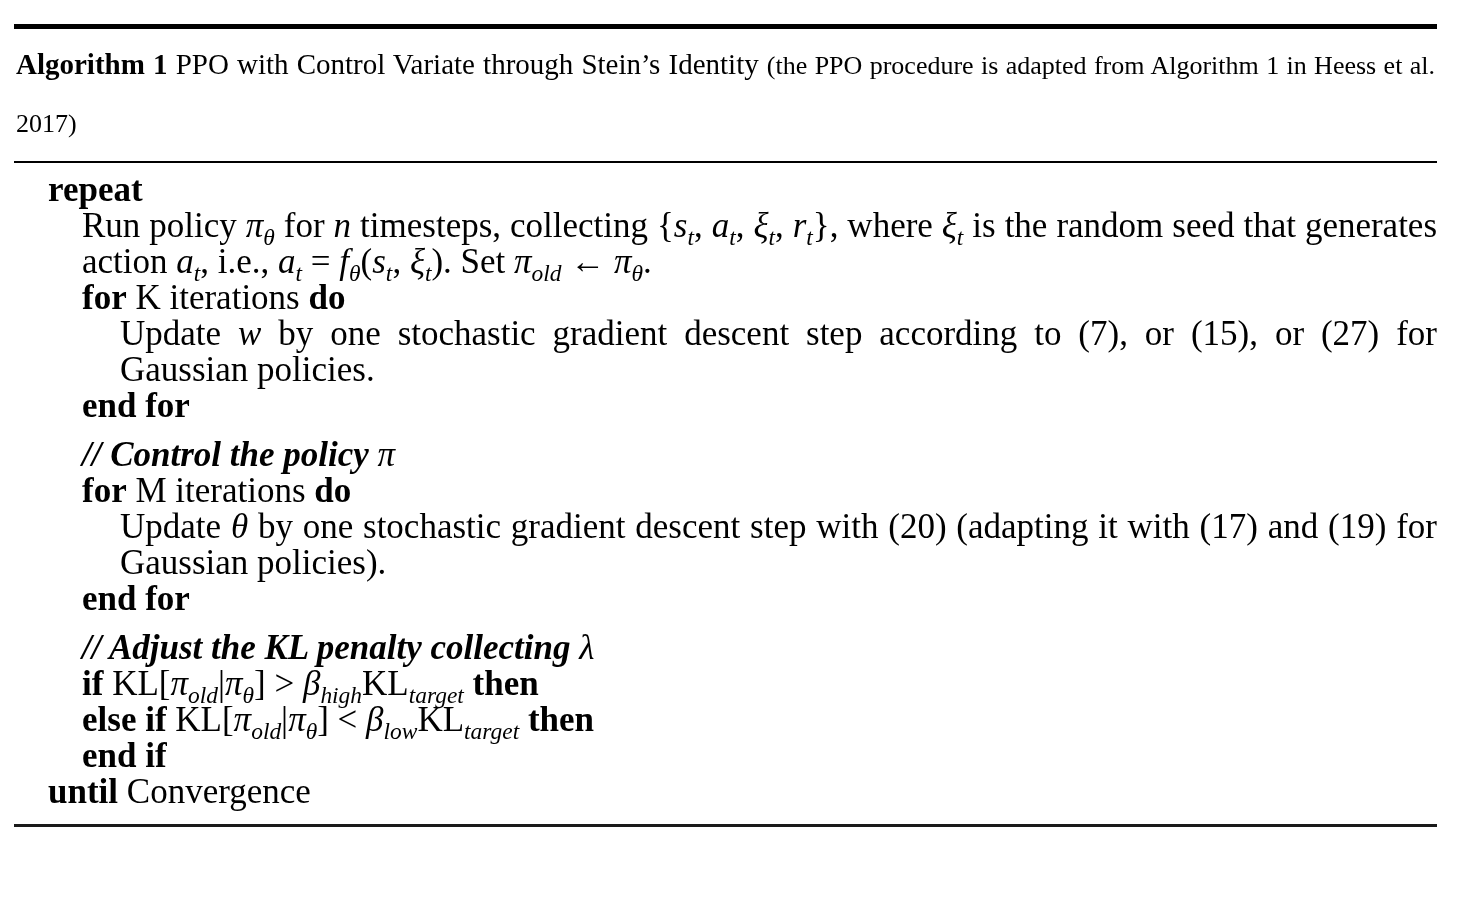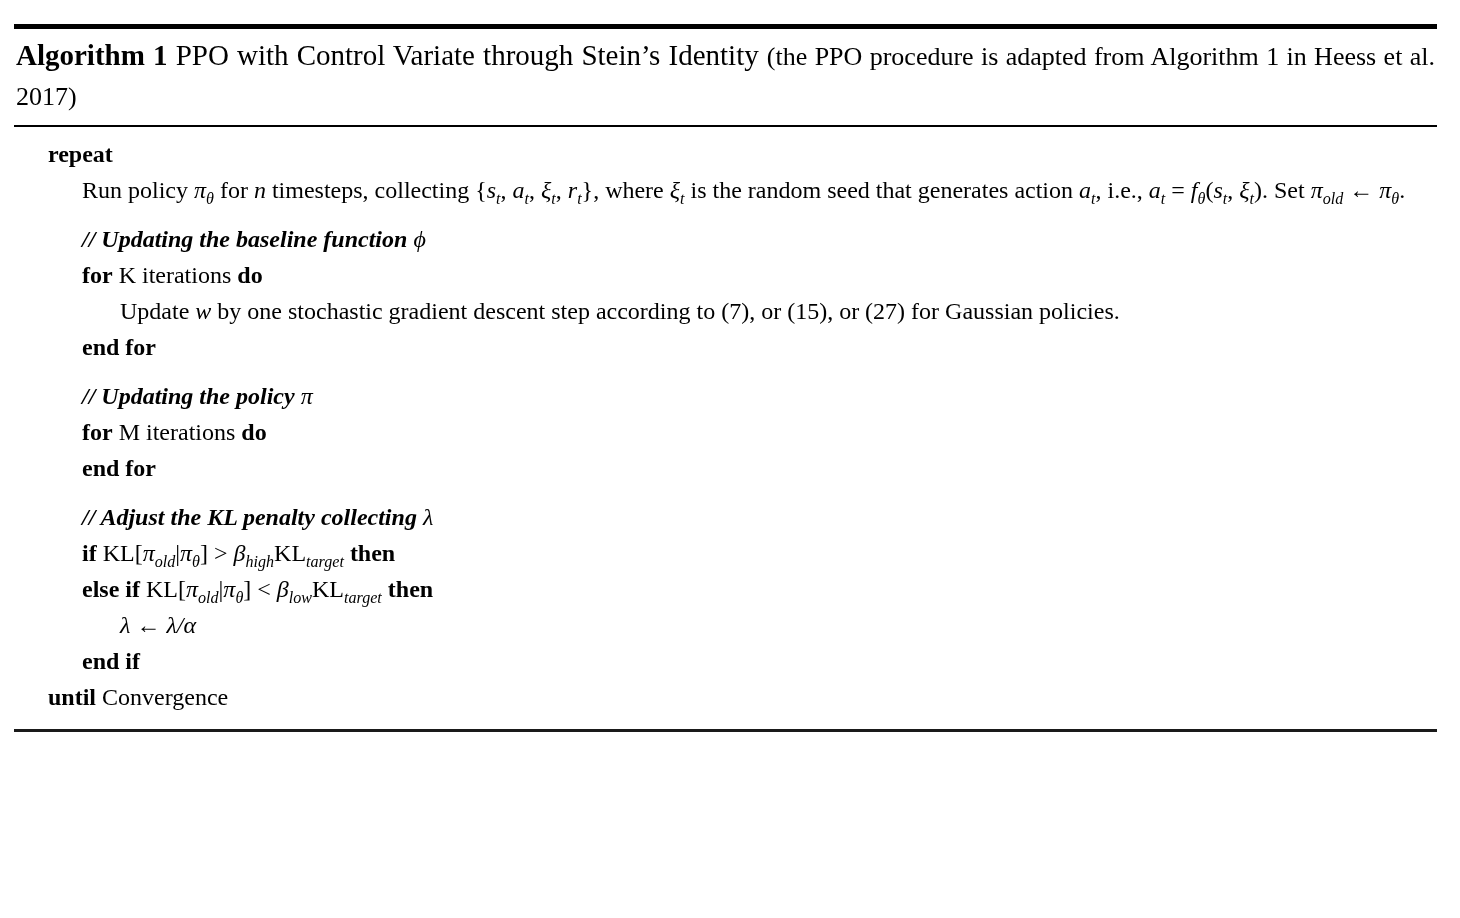--- a/index.html
+++ b/index.html
@@ -14,30 +14,30 @@
     font-family: "Liberation Serif", "DejaVu Serif", serif;
     color: #000000;
   }
   .algo-container {
     margin: 24px 23px 0 14px;
     border-top: 5px solid #000000;
   }
   .algo-header {
     padding: 7px 2px 9px 2px;
     font-size: 29px;
-    line-height: 39px;
+    line-height: 56px;
     text-align: justify;
     border-bottom: 2px solid #000000;
   }
   .cap-label { font-weight: bold; }
   .cap-main  { }
   .cap-note  { font-size: 26px; }
   .algo-body {
     padding: 9px 0 14px 0;
-    font-size: 24px;
+    font-size: 35px;
     line-height: 36px;
     border-bottom: 3px solid #1a1a1a;
   }
   .algo-line { }
   .indent-0 { margin-left: 34px; }
   .indent-1 { margin-left: 68px; }
   .indent-2 { margin-left: 106px; }
   .gap      { margin-top: 13px; }
   .justify  { text-align: justify; }
   .seg-kw  { font-weight: bold; }
@@ -56,27 +56,26 @@
 
 <div class="algo-container">
   <div class="algo-header">
     <span class="cap-label">Algorithm 1</span>
     <span class="cap-main">PPO with Control Variate through Stein’s Identity</span>
     <span class="cap-note">(the PPO procedure is adapted from Algorithm 1 in Heess et al. 2017)</span>
   </div>
   <div class="algo-body">
       <div class="algo-line indent-0"><span class="seg-kw">repeat</span></div>
       <div class="algo-line indent-1 justify"><span class="seg-txt">Run policy </span><span class="seg-m">π<sub class="seg-m">θ</sub></span><span class="seg-txt"> for </span><span class="seg-m">n</span><span class="seg-txt"> timesteps, collecting </span><span class="seg-mr">{</span><span class="seg-m">s<sub class="seg-m">t</sub></span><span class="seg-mr">, </span><span class="seg-m">a<sub class="seg-m">t</sub></span><span class="seg-mr">, </span><span class="seg-m">ξ<sub class="seg-m">t</sub></span><span class="seg-mr">, </span><span class="seg-m">r<sub class="seg-m">t</sub></span><span class="seg-mr">}</span><span class="seg-txt">, where </span><span class="seg-m">ξ<sub class="seg-m">t</sub></span><span class="seg-txt"> is the random seed that generates action </span><span class="seg-m">a<sub class="seg-m">t</sub></span><span class="seg-txt">, i.e., </span><span class="seg-m">a<sub class="seg-m">t</sub></span><span class="seg-mr"> = </span><span class="seg-m">f<sub class="seg-m">θ</sub></span><span class="seg-mr">(</span><span class="seg-m">s<sub class="seg-m">t</sub></span><span class="seg-mr">, </span><span class="seg-m">ξ<sub class="seg-m">t</sub></span><span class="seg-mr">)</span><span class="seg-txt">. Set </span><span class="seg-m">π<sub class="seg-mr">old</sub></span><span class="seg-mr"> ← </span><span class="seg-m">π<sub class="seg-m">θ</sub></span><span class="seg-txt">.</span></div>
-      <div class="algo-line indent-1 gap"><span class="seg-cmt">// Updating the baseline function </span><span class="seg-m">ϕ</span></div>
       <div class="algo-line indent-1"><span class="seg-kw">for</span><span class="seg-txt"> K iterations </span><span class="seg-kw">do</span></div>
       <div class="algo-line indent-2 justify"><span class="seg-txt">Update </span><span class="seg-m">w</span><span class="seg-txt"> by one stochastic gradient descent step according to (7), or (15), or (27) for Gaussian policies.</span></div>
       <div class="algo-line indent-1"><span class="seg-kw">end for</span></div>
-      <div class="algo-line indent-1 gap"><span class="seg-cmt">// Updating the policy </span><span class="seg-m">π</span></div>
+      <div class="algo-line indent-1 gap"><span class="seg-cmt">// Control the policy </span><span class="seg-m">π</span></div>
       <div class="algo-line indent-1"><span class="seg-kw">for</span><span class="seg-txt"> M iterations </span><span class="seg-kw">do</span></div>
+      <div class="algo-line indent-2 justify"><span class="seg-txt">Update </span><span class="seg-m">θ</span><span class="seg-txt"> by one stochastic gradient descent step with (20) (adapting it with (17) and (19) for Gaussian policies).</span></div>
       <div class="algo-line indent-1"><span class="seg-kw">end for</span></div>
       <div class="algo-line indent-1 gap"><span class="seg-cmt">// Adjust the KL penalty collecting </span><span class="seg-m">λ</span></div>
       <div class="algo-line indent-1"><span class="seg-kw">if</span><span class="seg-mr"> KL[</span><span class="seg-m">π<sub class="seg-mr">old</sub></span><span class="seg-mr">|</span><span class="seg-m">π<sub class="seg-m">θ</sub></span><span class="seg-mr">] &gt; </span><span class="seg-m">β<sub class="seg-mr">high</sub></span><span class="seg-mr">KL<sub class="seg-mr">target</sub></span><span class="seg-txt"> </span><span class="seg-kw">then</span></div>
       <div class="algo-line indent-1"><span class="seg-kw">else if</span><span class="seg-mr"> KL[</span><span class="seg-m">π<sub class="seg-mr">old</sub></span><span class="seg-mr">|</span><span class="seg-m">π<sub class="seg-m">θ</sub></span><span class="seg-mr">] &lt; </span><span class="seg-m">β<sub class="seg-mr">low</sub></span><span class="seg-mr">KL<sub class="seg-mr">target</sub></span><span class="seg-txt"> </span><span class="seg-kw">then</span></div>
-      <div class="algo-line indent-2"><span class="seg-m">λ</span><span class="seg-mr"> ← </span><span class="seg-m">λ/α</span></div>
       <div class="algo-line indent-1"><span class="seg-kw">end if</span></div>
       <div class="algo-line indent-0"><span class="seg-kw">until</span><span class="seg-txt"> Convergence</span></div>
     </div>
 </div>
 
 </body></html>

